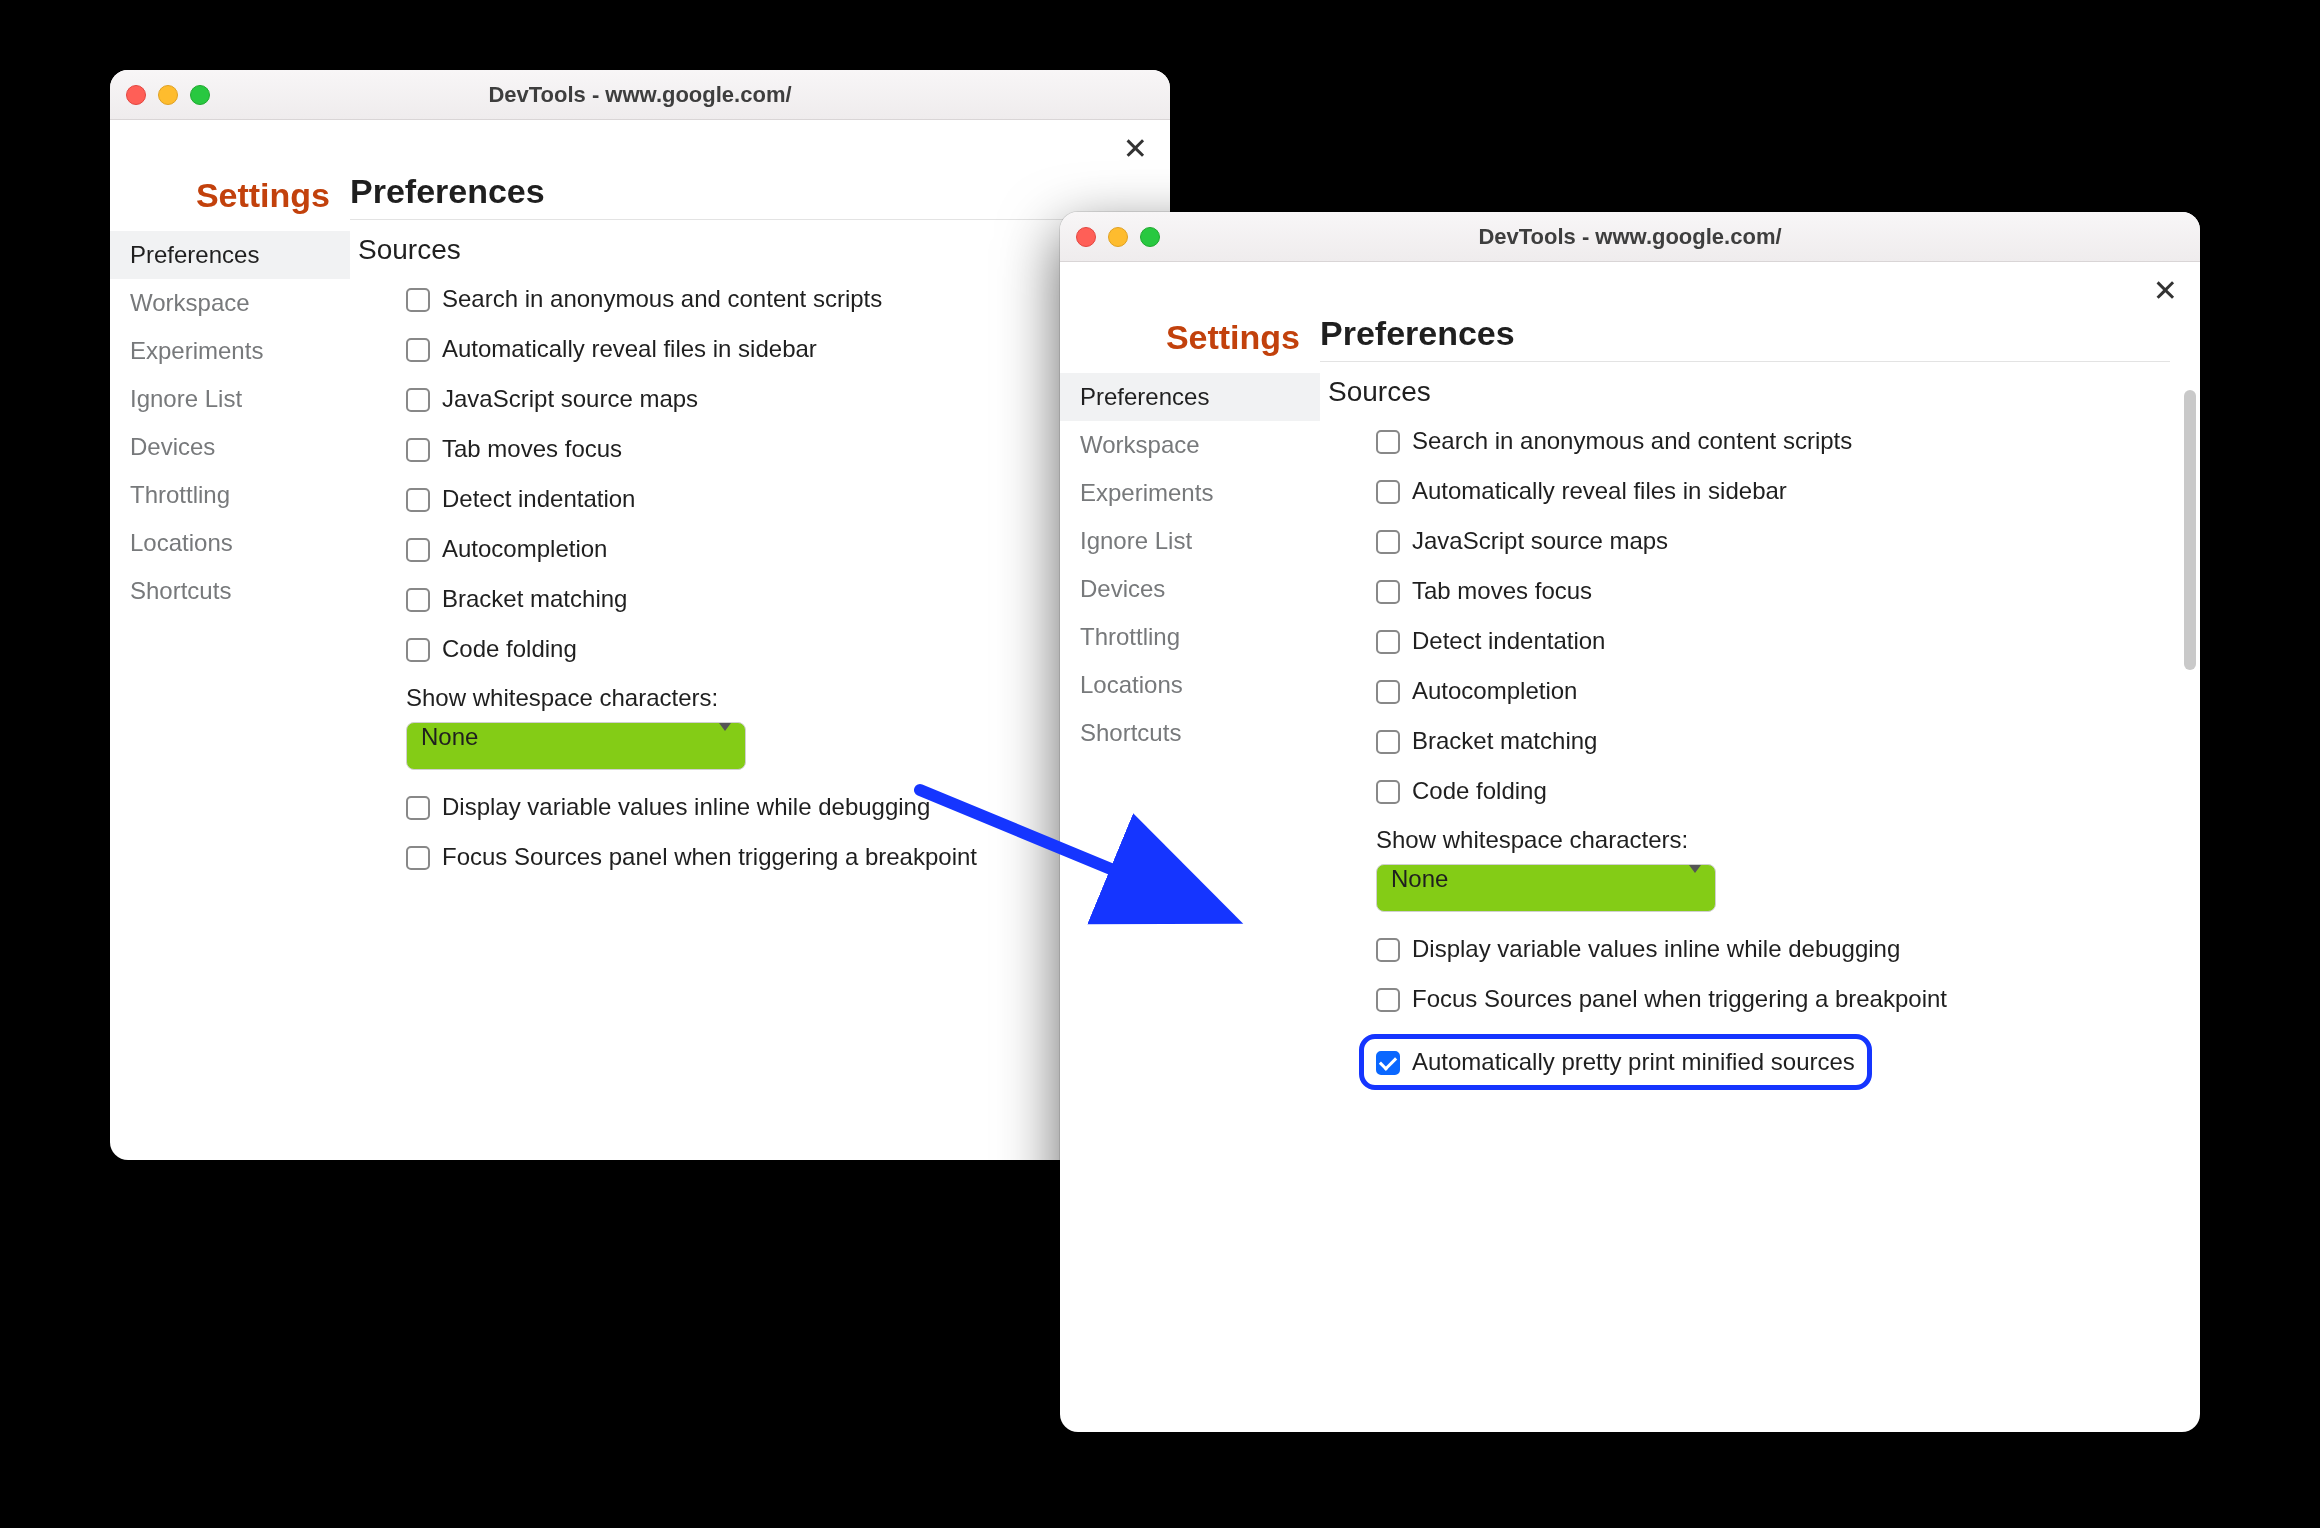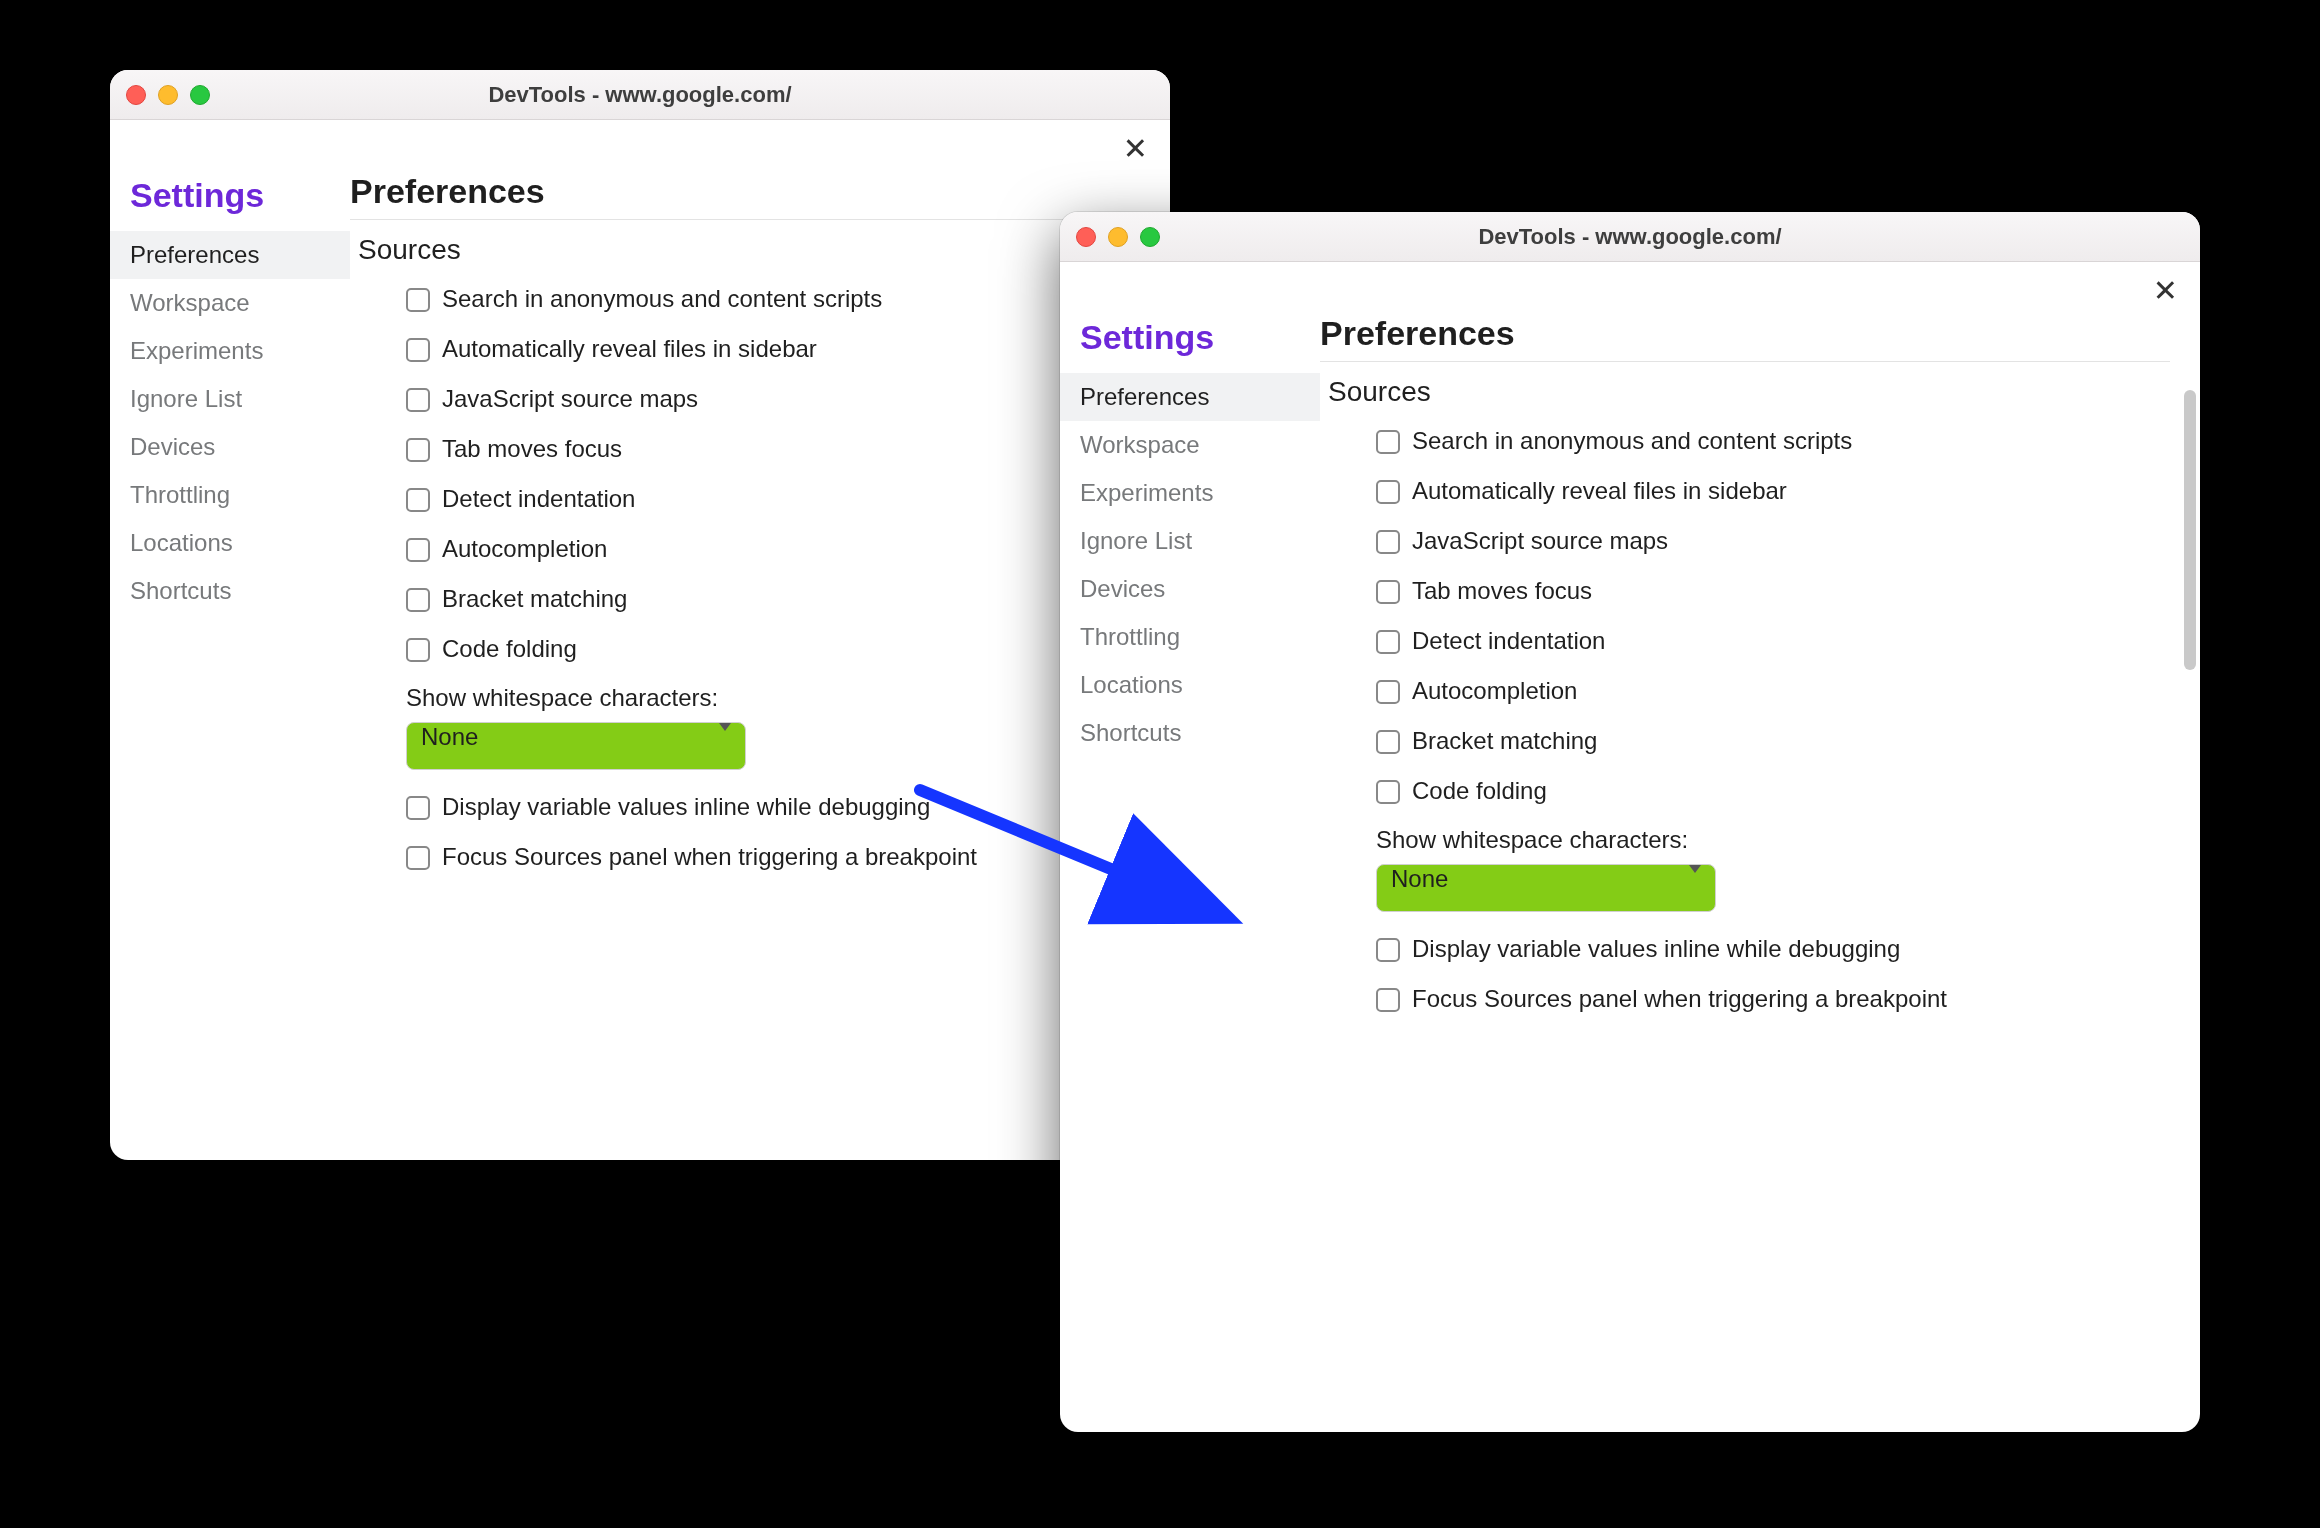--- a/index.html
+++ b/index.html
@@ -85,22 +85,23 @@
     overflow: hidden;
   }
   .sidebar {
     width: 240px;
     flex-shrink: 0;
     padding-top: 4px;
   }
   .sidebar-heading {
     font-size: 34px;
     font-weight: 700;
-    color: #6d28d9;
+    color: #c2410c;
     padding: 4px 20px 16px 20px;
+    text-align: right;
   }
   .nav-item {
     font-size: 24px;
     color: #77797b;
     padding: 10px 20px;
     cursor: pointer;
   }
   .nav-item.active {
     background: #f1f2f3;
     color: #1f1f1f;
@@ -380,20 +381,24 @@
           </div>
           <div class="opt-list" id="opts-right-tail">
               <div class="opt-row">
                 <div class="chk"></div>
                 <div style="max-width: 560px;">Display variable values inline while debugging</div>
               </div>
               <div class="opt-row">
                 <div class="chk"></div>
                 <div style="max-width: 560px;">Focus Sources panel when triggering a breakpoint</div>
               </div>
+              <div><div class="opt-row highlighted">
+                  <div class="chk checked"></div>
+                  <div style="max-width: 560px;">Automatically pretty print minified sources</div>
+                </div></div>
             </div>
         </div>
       </div>
     </div>
   </div>
 
   <svg class="arrow-annotation" style="left:900px; top:770px;" width="360" height="200" viewBox="0 0 360 200">
     <defs>
       <marker id="ah" markerWidth="14" markerHeight="14" refX="9" refY="5" orient="auto">
         <path d="M0,0 L12,5 L0,10 Z" fill="#1535ff"></path>

